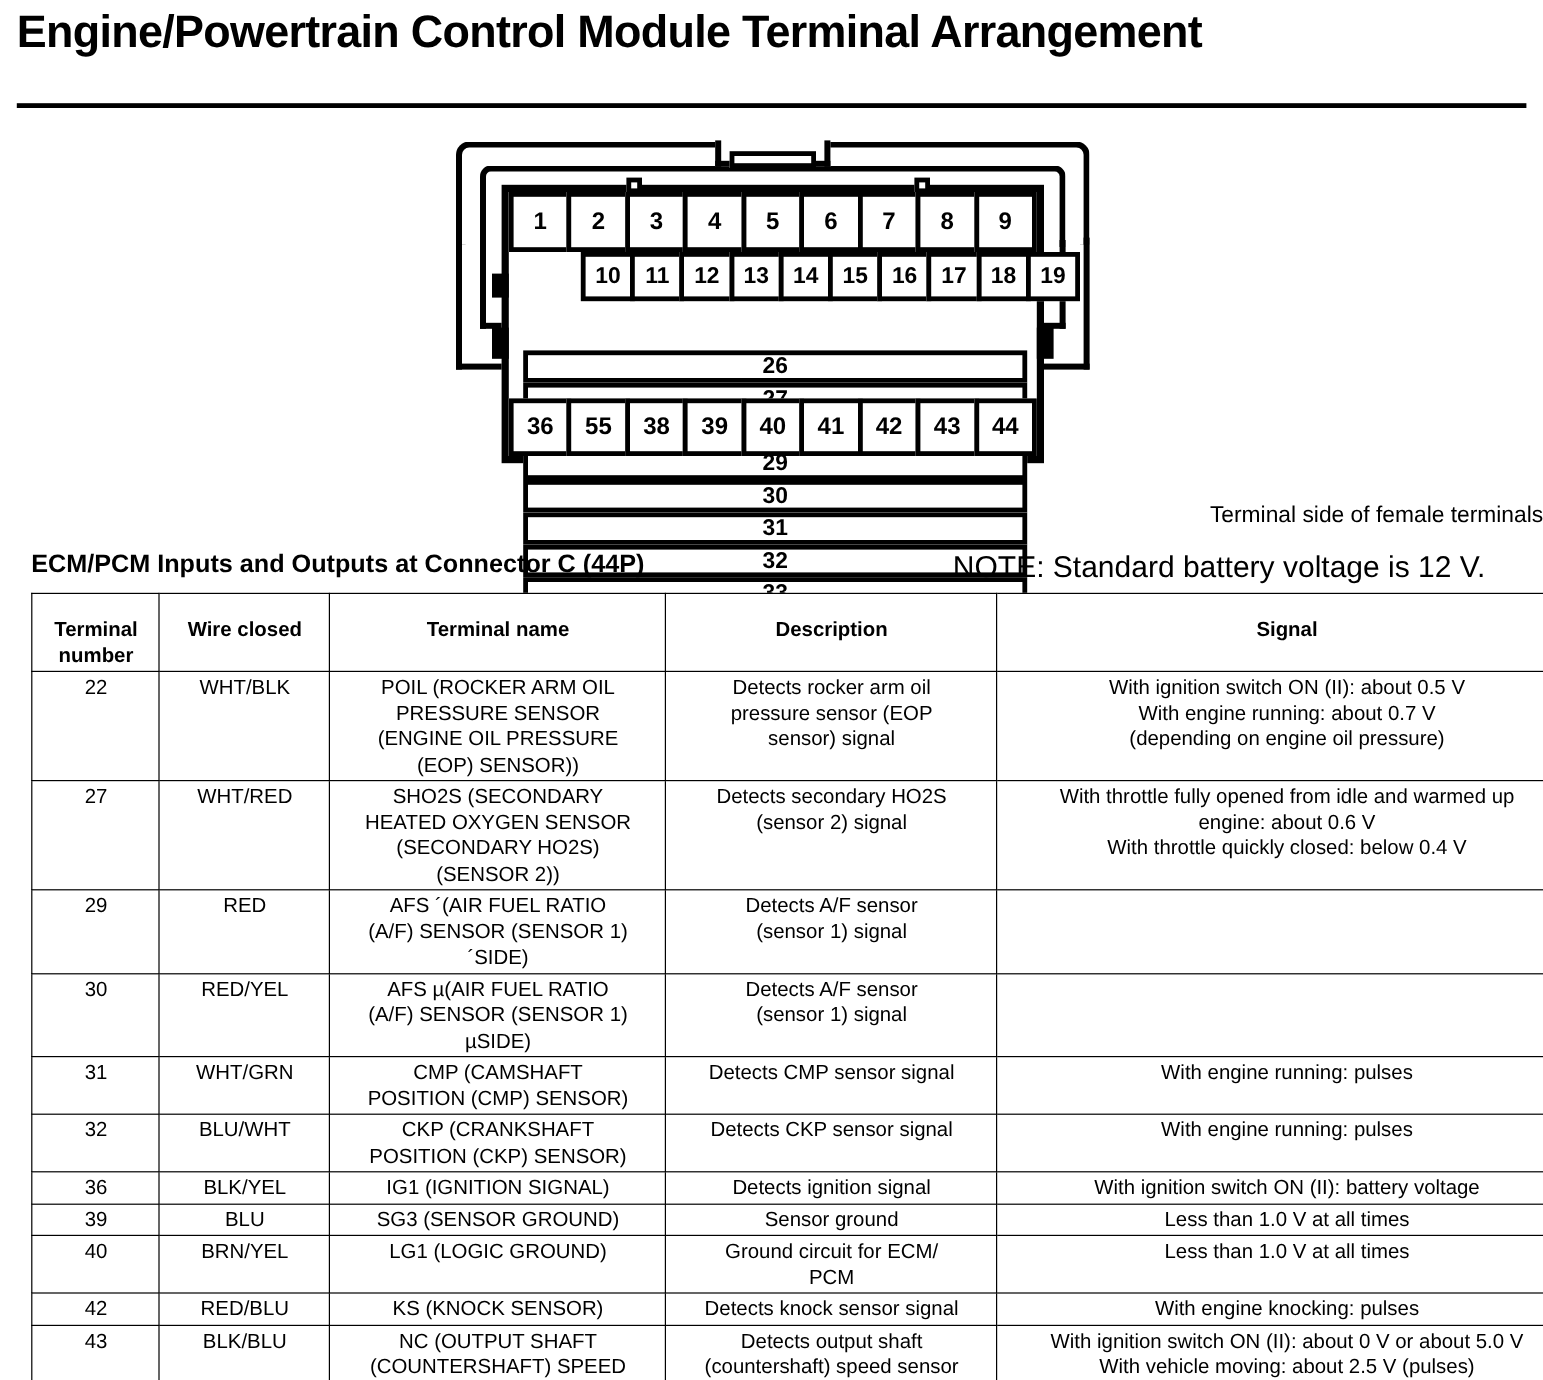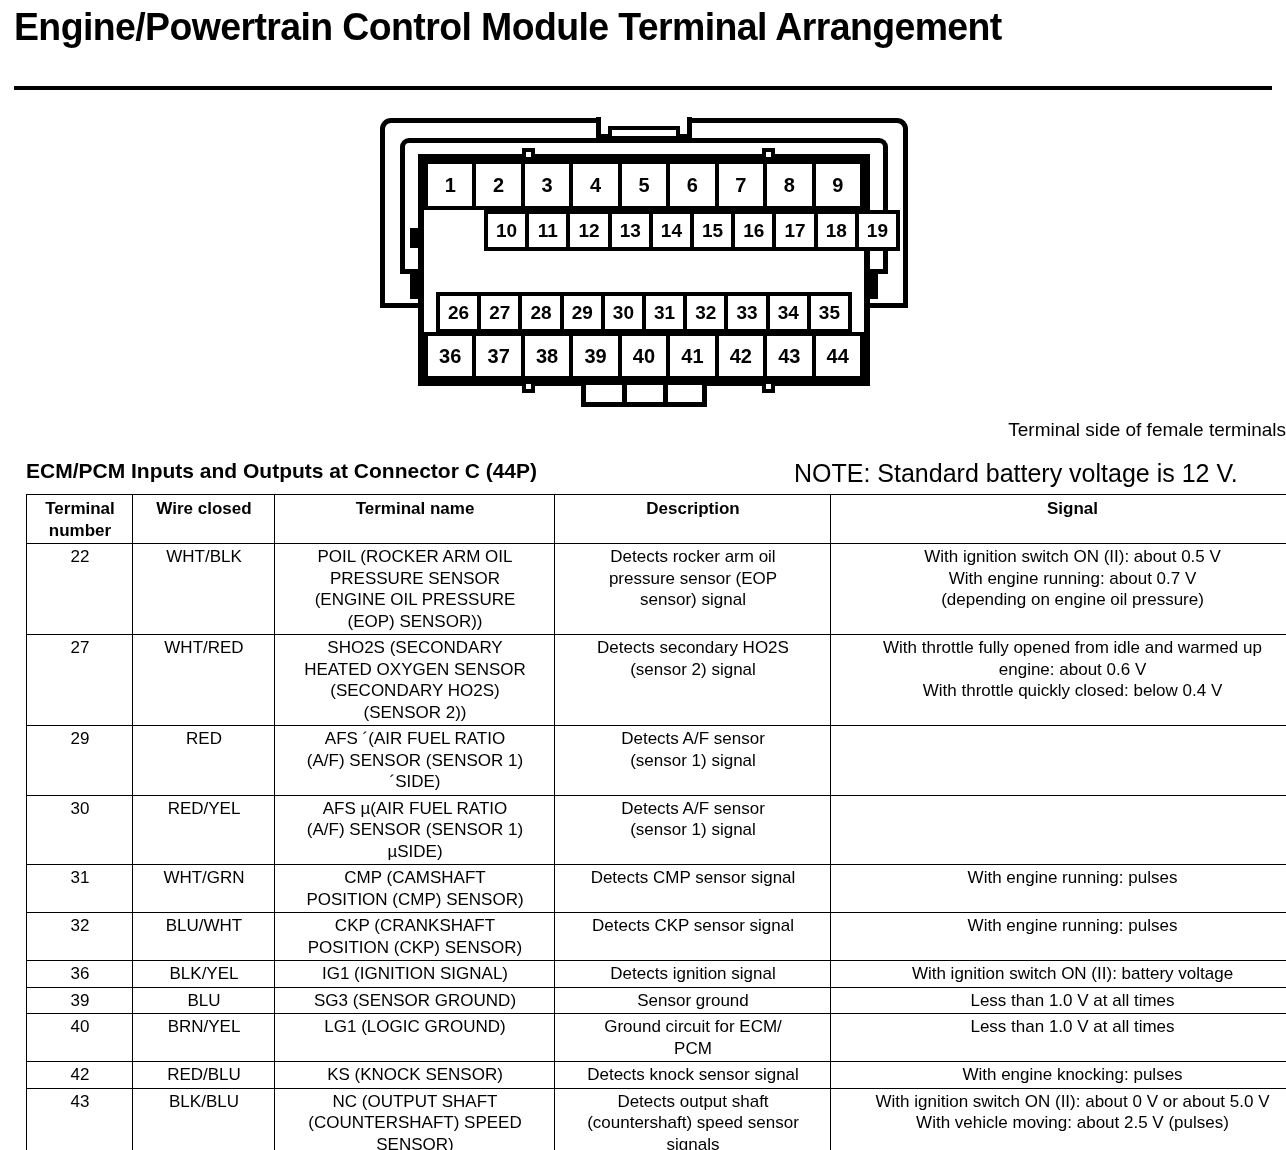--- a/index.html
+++ b/index.html
@@ -132,21 +132,21 @@
     display: flex;
   }
   #row-top .tcell { flex: 1 1 0; }
 
   #grid-mid {
     left: 62px; top: 92px; width: 416px; height: 122px;
   }
   .mrow { position: absolute; left: 0; width: 416px; height: 41px; display: flex; }
   #mrow1 { top: 0px; margin-left: 48px; }
   #mrow2 { top: 41px; }
-  #mrow3 { top: 82px; }
+  #mrow3 { top: 82px; flex-direction: column; }
   .mrow .tcell { flex: 1 1 0; }
 
   #row-bot {
     left: 50px; top: 214px; width: 440px; height: 48px;
     display: flex;
   }
   #row-bot .tcell { flex: 1 1 0; }
 
   .tcell {
     box-sizing: border-box;
@@ -213,21 +213,21 @@
     vertical-align: top;
     padding: 2px 5px 2px 6px;
     line-height: 21.5px;
     font-weight: normal;
   }
   #io-table thead th {
     font-weight: bold;
     text-align: center;
     vertical-align: top;
     height: 42px;
-    padding-top: 3px;
+    padding-top: 19px;
   }
   #io-table td.c-num   { text-align: center; width: 94px; }
   #io-table td.c-wire  { text-align: center; width: 130px; }
   #io-table td.c-name  { width: 268px; }
   #io-table td.c-desc  { width: 264px; }
   #io-table td.c-sig   { width: 471px; }
   #io-table th.c-num   { width: 94px; }
   #io-table th.c-wire  { width: 130px; }
   #io-table th.c-name  { width: 268px; }
   #io-table th.c-desc  { width: 264px; }
@@ -312,21 +312,21 @@
       <div class="tcell">32</div>
       <div class="tcell">33</div>
       <div class="tcell">34</div>
       <div class="tcell">35</div>
     </div>
 
   </div>
 
   <div class="cshape" id="row-bot">
     <div class="tcell">36</div>
-    <div class="tcell">37</div>
+    <div class="tcell">55</div>
     <div class="tcell">38</div>
     <div class="tcell">39</div>
     <div class="tcell">40</div>
     <div class="tcell">41</div>
     <div class="tcell">42</div>
     <div class="tcell">43</div>
     <div class="tcell">44</div>
   </div>
 
 </div>

